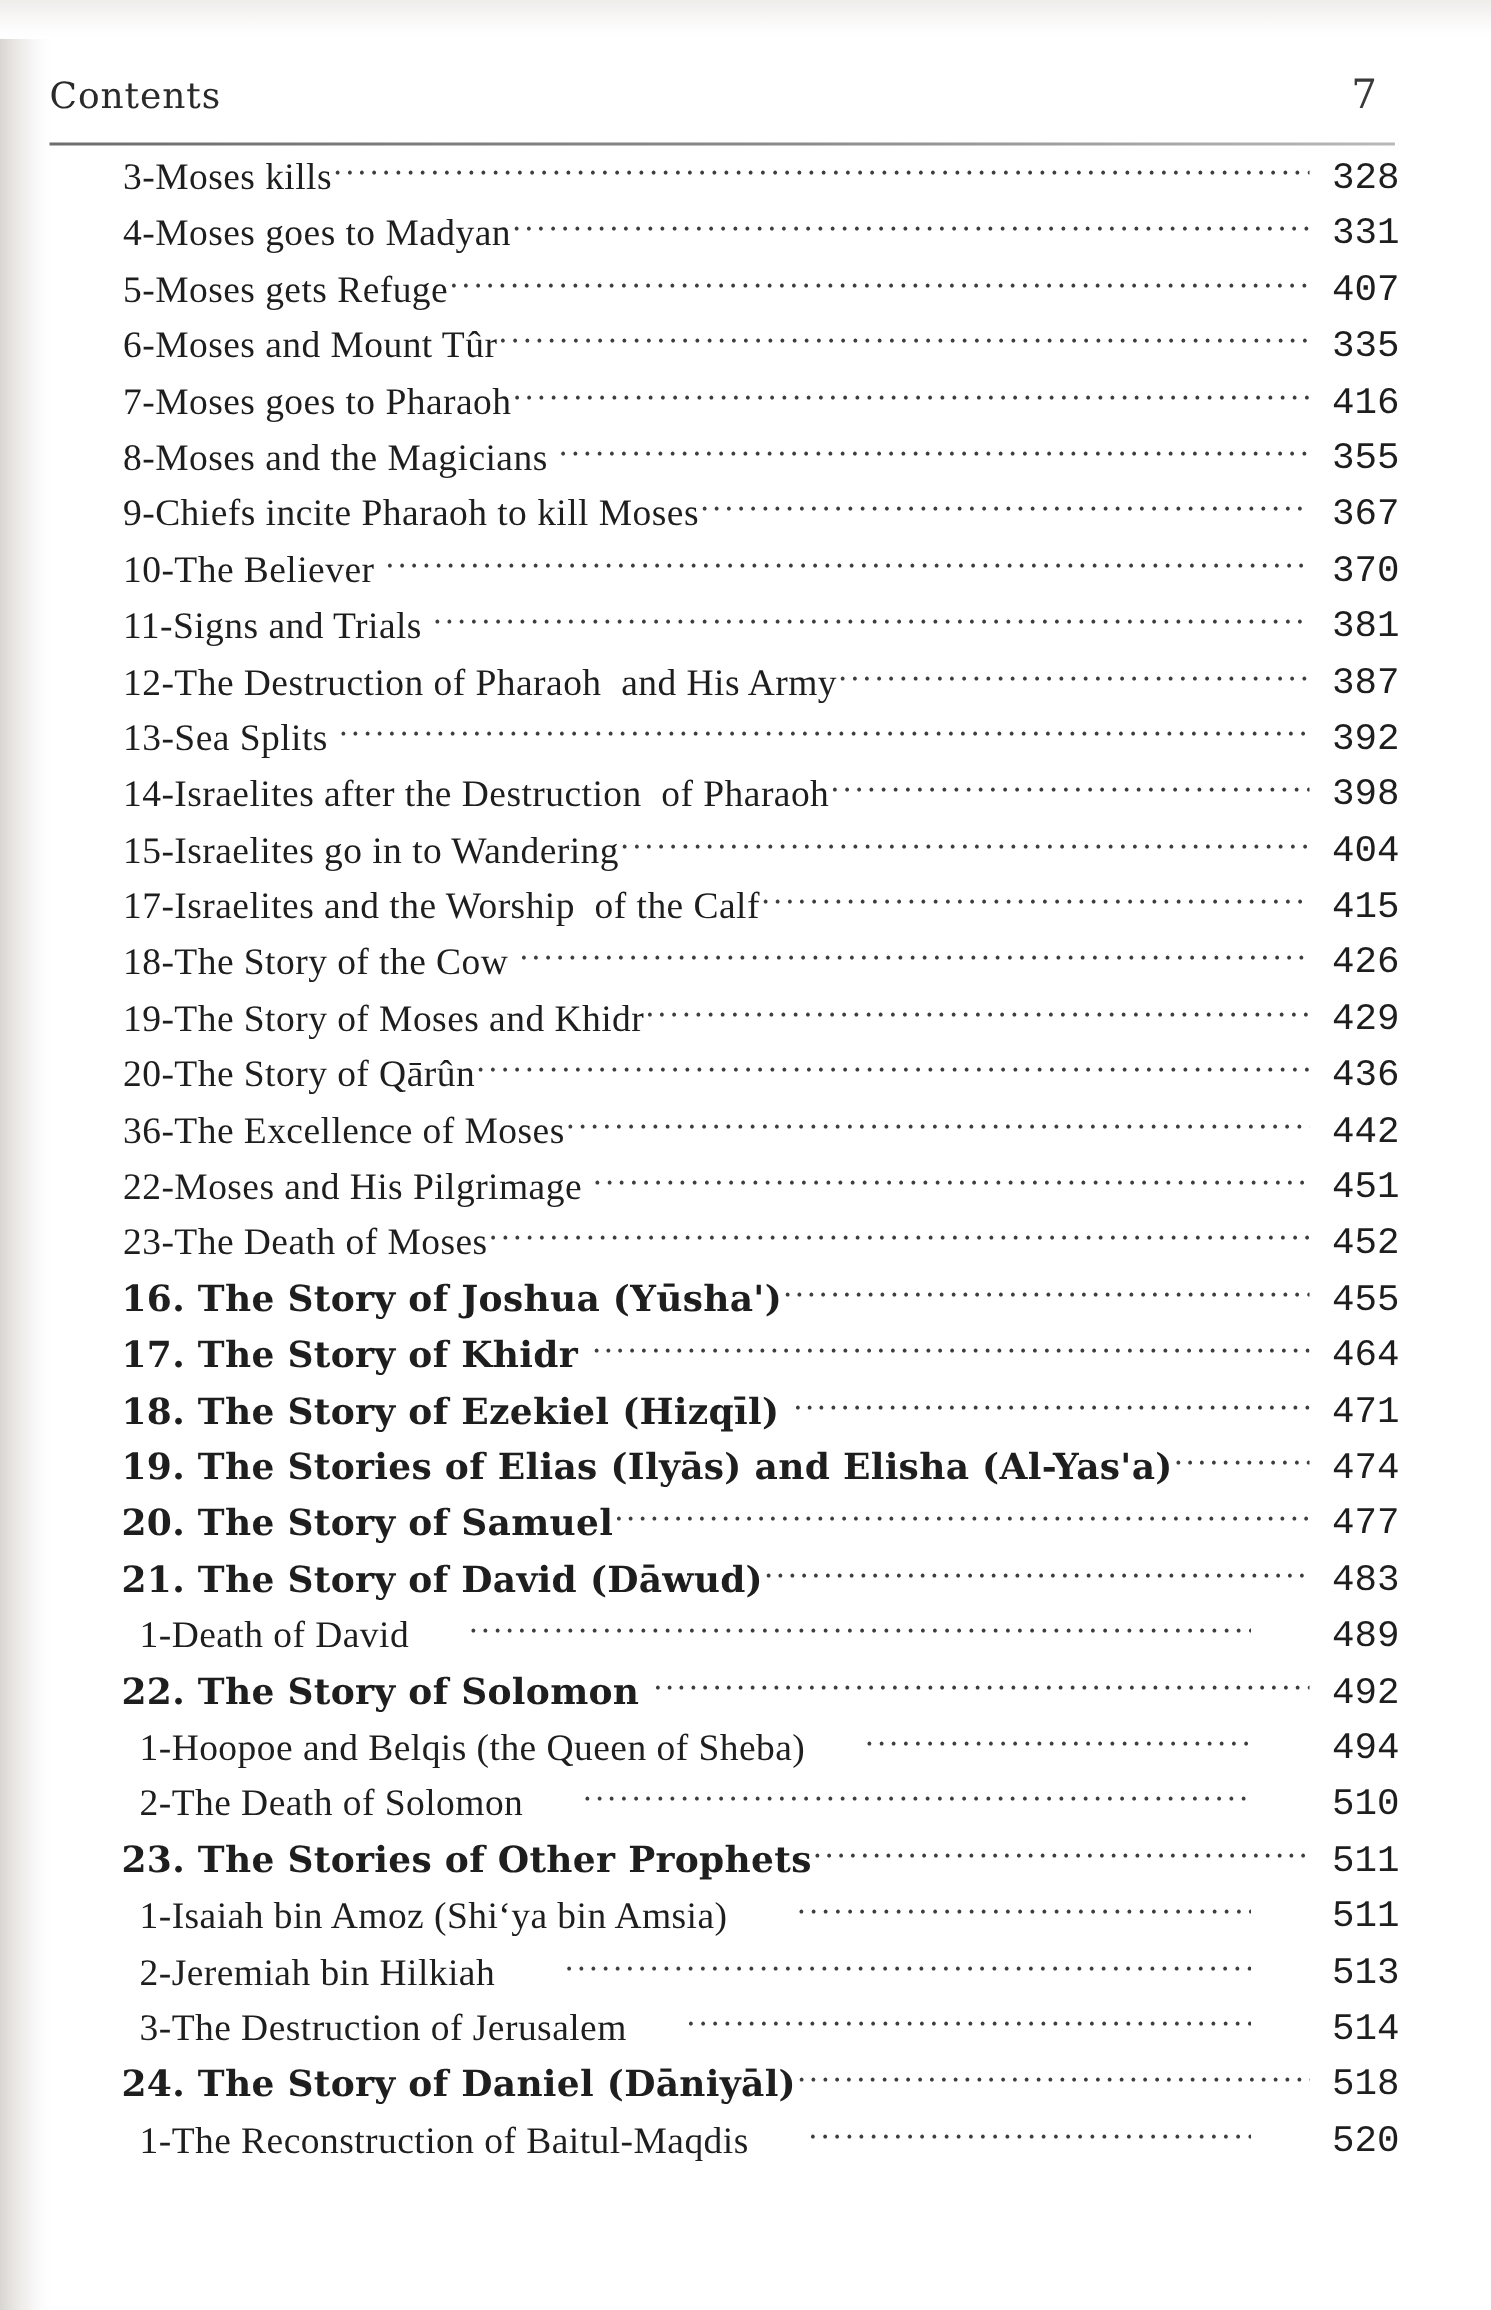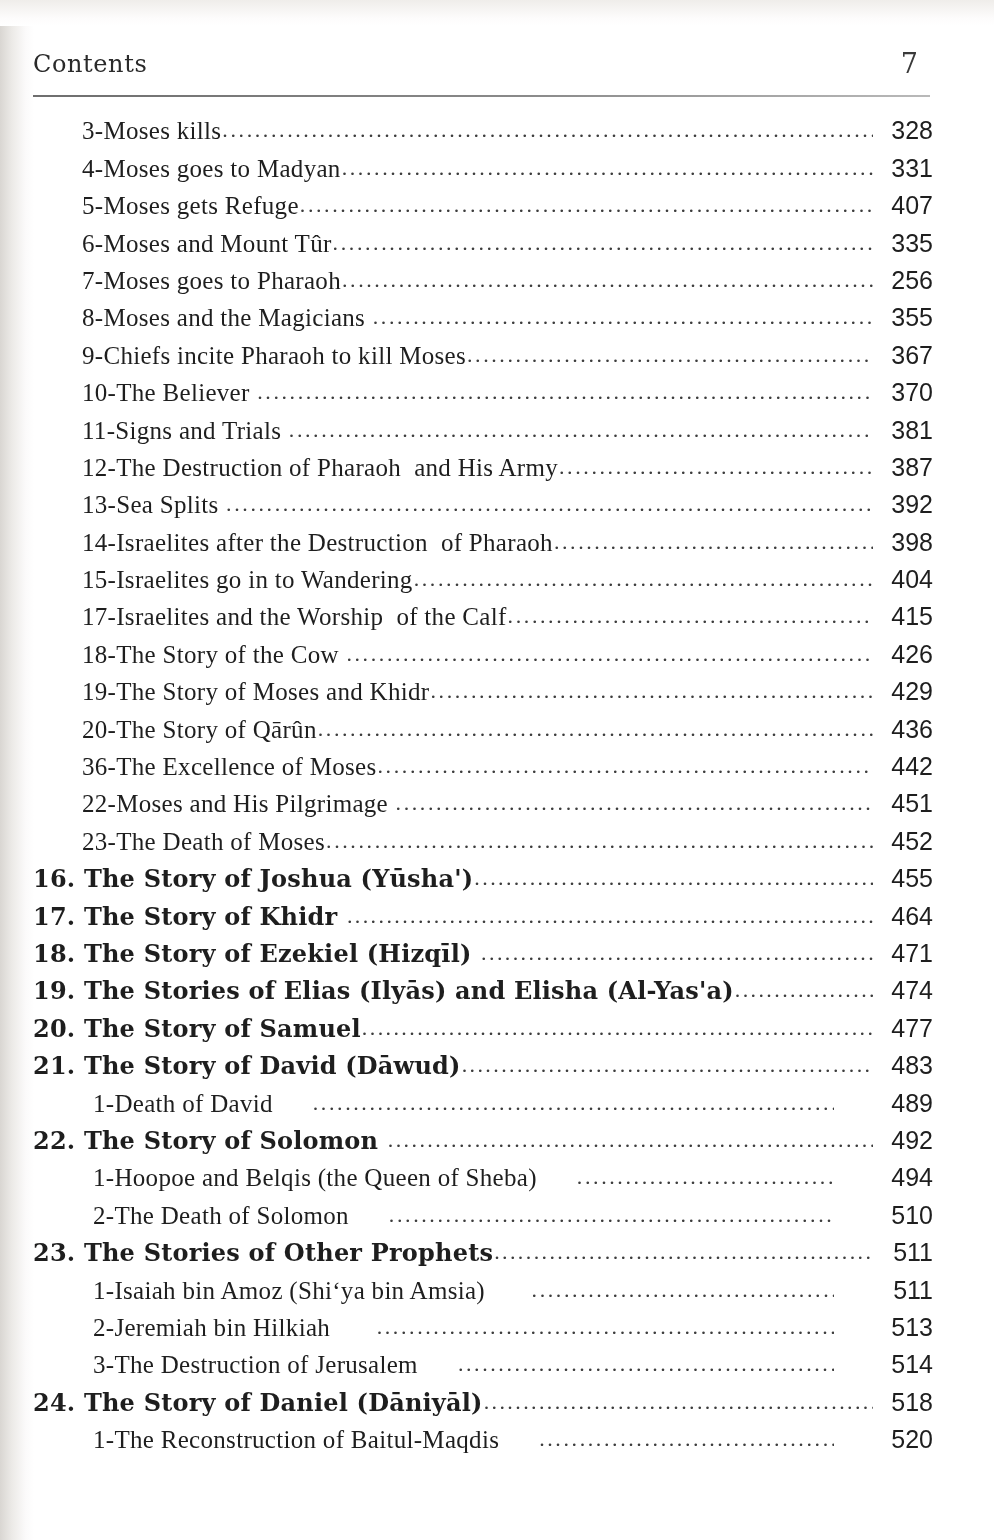--- a/index.html
+++ b/index.html
@@ -76,21 +76,21 @@
 
   
   .toc {
     position: absolute;
     left: 33px;
     top: 106px;
     width: 900px;
   }
   .toc-entry {
     display: flex;
-    align-items: flex-end;
+    align-items: flex-start;
     height: 37.4px;
     white-space: pre;
   }
   .entry-label {
     font-size: 25px;
     line-height: 1;
     color: #1e1e1e;
     flex: 0 0 auto;
   }
   .entry-leader {
@@ -110,26 +110,27 @@
     letter-spacing: 2.6px;
     color: #3d3d3d;
   }
   .entry-page {
     flex: 0 0 58px;
     text-align: right;
     font-size: 25px;
     line-height: 1;
     color: #1e1e1e;
     font-weight: normal;
-    font-family: Liberation Sans, sans-serif;
+    font-family: Liberation Mono, monospace;
   }
 
   
   .level-chapter {
     padding-left: 0px;
+    margin-left: 48px;
   }
   .level-chapter .entry-label {
     font-family: "DejaVu Serif", "Liberation Serif", serif;
     font-weight: bold;
     font-size: 24px;
     letter-spacing: 0.2px;
   }
   .level-chapter .entry-leader::before {
     letter-spacing: 2.4px;
   }
@@ -160,21 +161,21 @@
     <div class="header-title">Contents</div>
     <div class="header-folio">7</div>
     <div class="header-rule"></div>
   </div>
 
   <div class="toc" id="toc-list">
       <div class="toc-entry level-section"><span class="entry-label">3-Moses kills</span><span class="entry-leader"></span><span class="entry-page">328</span></div>
       <div class="toc-entry level-section"><span class="entry-label">4-Moses goes to Madyan</span><span class="entry-leader"></span><span class="entry-page">331</span></div>
       <div class="toc-entry level-section"><span class="entry-label">5-Moses gets Refuge</span><span class="entry-leader"></span><span class="entry-page">407</span></div>
       <div class="toc-entry level-section"><span class="entry-label">6-Moses and Mount Tûr</span><span class="entry-leader"></span><span class="entry-page">335</span></div>
-      <div class="toc-entry level-section"><span class="entry-label">7-Moses goes to Pharaoh</span><span class="entry-leader"></span><span class="entry-page">256</span></div>
+      <div class="toc-entry level-section"><span class="entry-label">7-Moses goes to Pharaoh</span><span class="entry-leader"></span><span class="entry-page">416</span></div>
       <div class="toc-entry level-section"><span class="entry-label">8-Moses and the Magicians </span><span class="entry-leader"></span><span class="entry-page">355</span></div>
       <div class="toc-entry level-section"><span class="entry-label">9-Chiefs incite Pharaoh to kill Moses</span><span class="entry-leader"></span><span class="entry-page">367</span></div>
       <div class="toc-entry level-section"><span class="entry-label">10-The Believer </span><span class="entry-leader"></span><span class="entry-page">370</span></div>
       <div class="toc-entry level-section"><span class="entry-label">11-Signs and Trials </span><span class="entry-leader"></span><span class="entry-page">381</span></div>
       <div class="toc-entry level-section"><span class="entry-label">12-The Destruction of Pharaoh  and His Army</span><span class="entry-leader"></span><span class="entry-page">387</span></div>
       <div class="toc-entry level-section"><span class="entry-label">13-Sea Splits </span><span class="entry-leader"></span><span class="entry-page">392</span></div>
       <div class="toc-entry level-section"><span class="entry-label">14-Israelites after the Destruction  of Pharaoh</span><span class="entry-leader"></span><span class="entry-page">398</span></div>
       <div class="toc-entry level-section"><span class="entry-label">15-Israelites go in to Wandering</span><span class="entry-leader"></span><span class="entry-page">404</span></div>
       <div class="toc-entry level-section"><span class="entry-label">17-Israelites and the Worship  of the Calf</span><span class="entry-leader"></span><span class="entry-page">415</span></div>
       <div class="toc-entry level-section"><span class="entry-label">18-The Story of the Cow </span><span class="entry-leader"></span><span class="entry-page">426</span></div>

